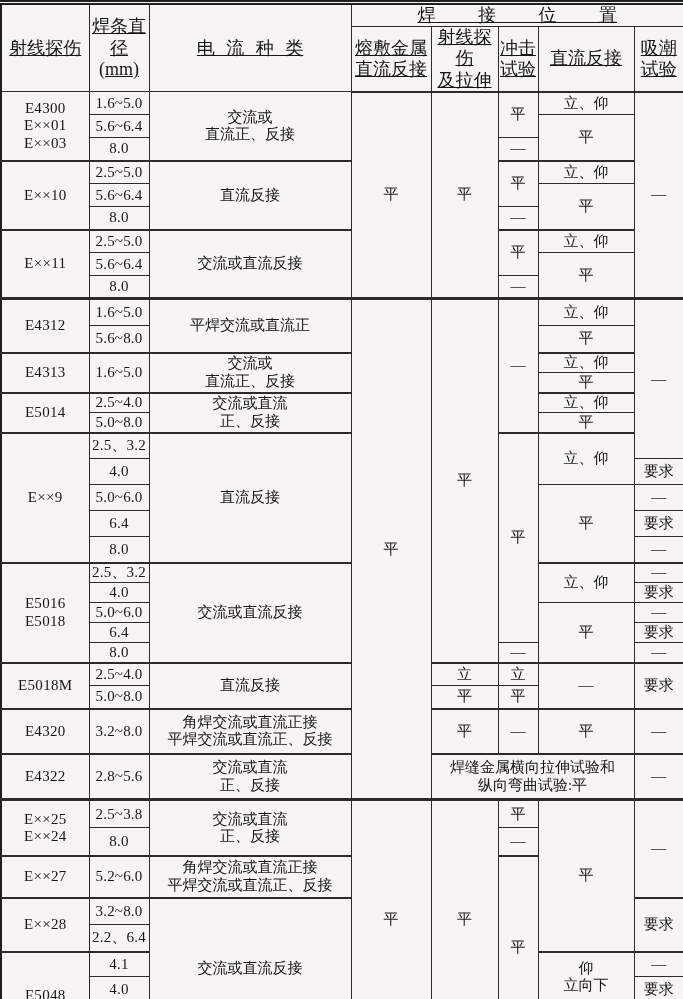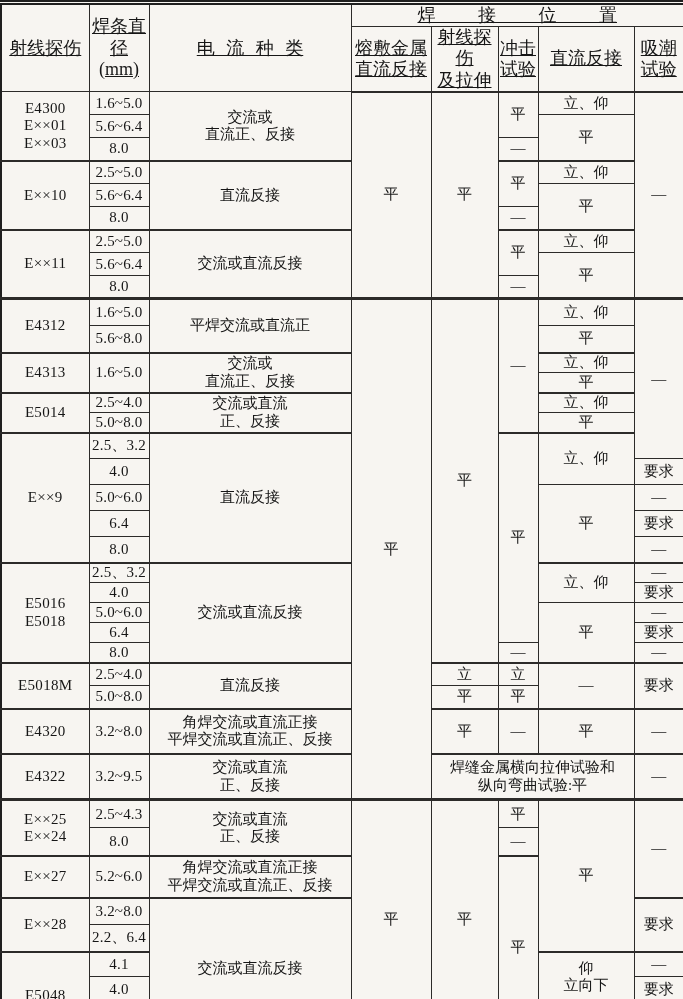--- a/index.html
+++ b/index.html
@@ -239,32 +239,32 @@
       <td>角焊交流或直流正接
 平焊交流或直流正、反接</td>
       <td>平</td>
       <td class="dash">—</td>
       <td>平</td>
       <td class="dash">—</td>
     </tr>
 
     <tr class="r46 bt">
       <td class="model">E4322</td>
-      <td class="dia">3.2~9.5</td>
+      <td class="dia">2.8~5.6</td>
       <td>交流或直流
 正、反接</td>
       <td colspan="3">焊缝金属横向拉伸试验和
 纵向弯曲试验:平</td>
       <td class="dash">—</td>
     </tr>
 
     <tr class="r28 bts">
       <td rowspan="2" class="model">E××25
 E××24</td>
-      <td class="dia">2.5~4.3</td>
+      <td class="dia">2.5~3.8</td>
       <td rowspan="2">交流或直流
 正、反接</td>
       <td rowspan="8">平</td>
       <td rowspan="8">平</td>
       <td>平</td>
       <td rowspan="5">平</td>
       <td rowspan="3" class="dash">—</td>
     </tr>
     <tr class="r28">
       <td class="dia">8.0</td>

